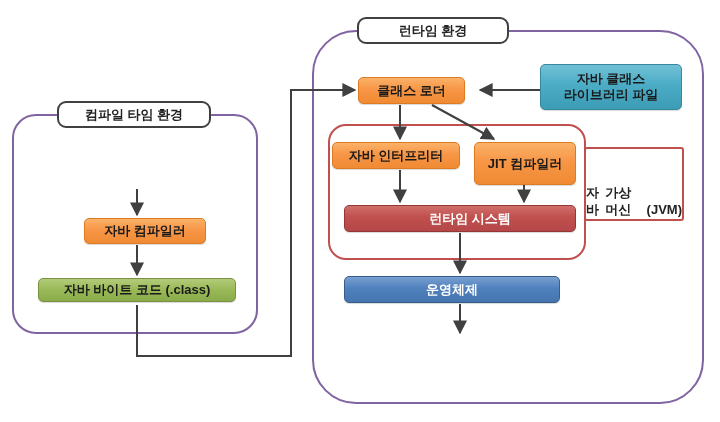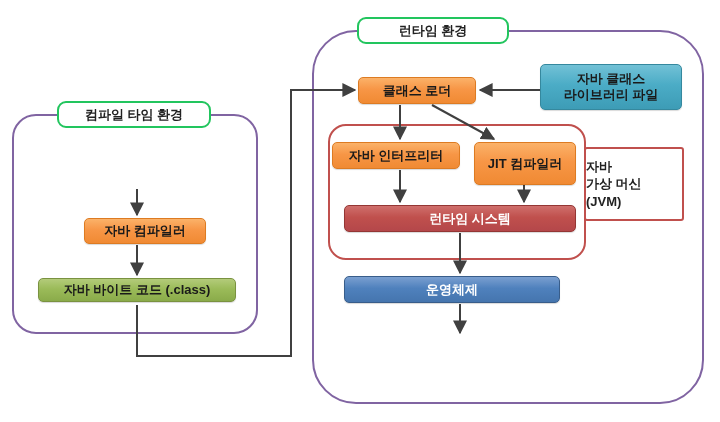--- a/index.html
+++ b/index.html
@@ -25,42 +25,42 @@
     box-shadow:0 1px 1px rgba(0,0,0,0.15);
   }
   .node-orange { background:linear-gradient(180deg,#fbb269,#f79646 45%,#f08a33); border:1.5px solid #dd7b22; }
   .node-green  { background:linear-gradient(180deg,#b3cb7a,#9bbb59 45%,#8aab4a); border:1.5px solid #7a9240; }
   .node-teal   { background:linear-gradient(180deg,#72c1d6,#4bacc6 45%,#3d9cb6); border:1.5px solid #35889e; }
   .node-red    { background:linear-gradient(180deg,#cf6f6c,#c0504d 45%,#b4474a); border:1.5px solid #943634; color:#ffffff; }
   .node-blue   { background:linear-gradient(180deg,#7a9fd0,#4f81bd 45%,#4575ae); border:1.5px solid #385d8a; color:#ffffff; }
 
   .title-box {
     position:absolute; display:flex; align-items:center; justify-content:center;
-    background:#ffffff; border:2px solid #22c55e; border-radius:9px;
+    background:#ffffff; border:2px solid #404040; border-radius:9px;
     font-weight:bold; font-size:13px; color:#222222;
   }
   #compile-title { left:57px;  top:101px; width:154px; height:27px; }
   #runtime-title { left:357px; top:17px;  width:152px; height:27px; }
 
   #node-java-class-file { left:42px;  top:162px; width:190px; height:26px; }
   #node-java-compiler   { left:84px;  top:218px; width:122px; height:26px; }
   #node-java-bytecode   { left:38px;  top:278px; width:198px; height:24px; }
 
-  #node-class-loader       { left:358px; top:77px;  width:118px; height:27px; }
+  #node-class-loader       { left:358px; top:77px;  width:107px; height:27px; }
   #node-java-class-library { left:540px; top:64px;  width:142px; height:46px; }
   #node-java-interpreter   { left:332px; top:142px; width:128px; height:27px; }
   #node-jit-compiler       { left:474px; top:142px; width:102px; height:43px; }
   #node-runtime-system     { left:344px; top:205px; width:232px; height:27px;padding-left:20px; }
   #node-operating-system   { left:344px; top:276px; width:216px; height:27px; }
   #node-hardware           { left:344px; top:336px; width:232px; height:27px; }
 
   #jvm-label {
     position:absolute; left:584px; top:147px; width:100px; height:74px;
     background:#ffffff; border:2px solid #C0504D; border-radius:3px;
-    display:flex; flex-direction:column; align-items:flex-start; justify-content:center;
+    display:flex; flex-direction:row; align-items:flex-end; justify-content:center;
     font-weight:bold; font-size:13px; color:#222222; line-height:1.35;
   }
 </style>
 </head>
 <body>
 
 <div class="canvas">
 
   <div id="compile-container" class="container purple"></div>
   <div id="runtime-container" class="container purple"></div>

